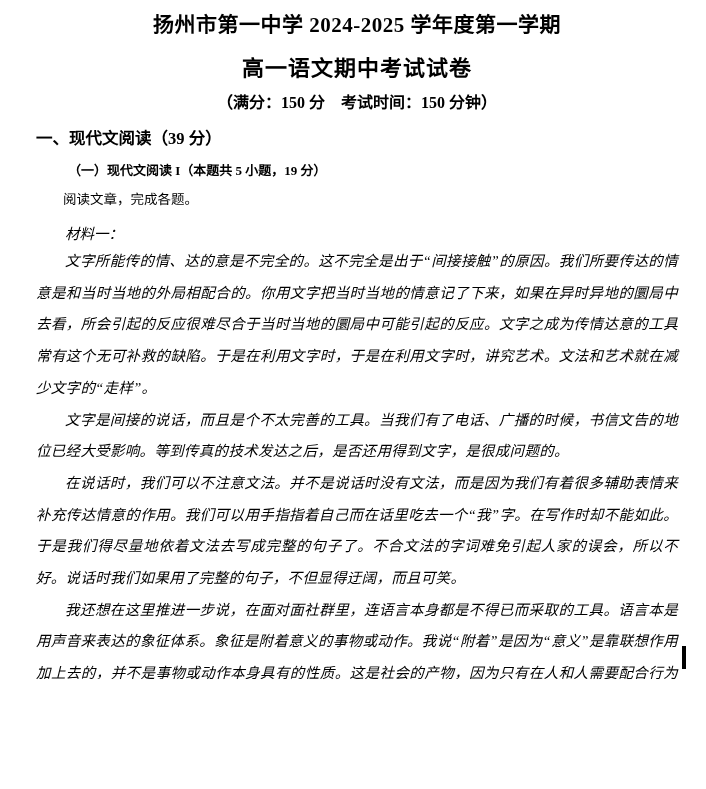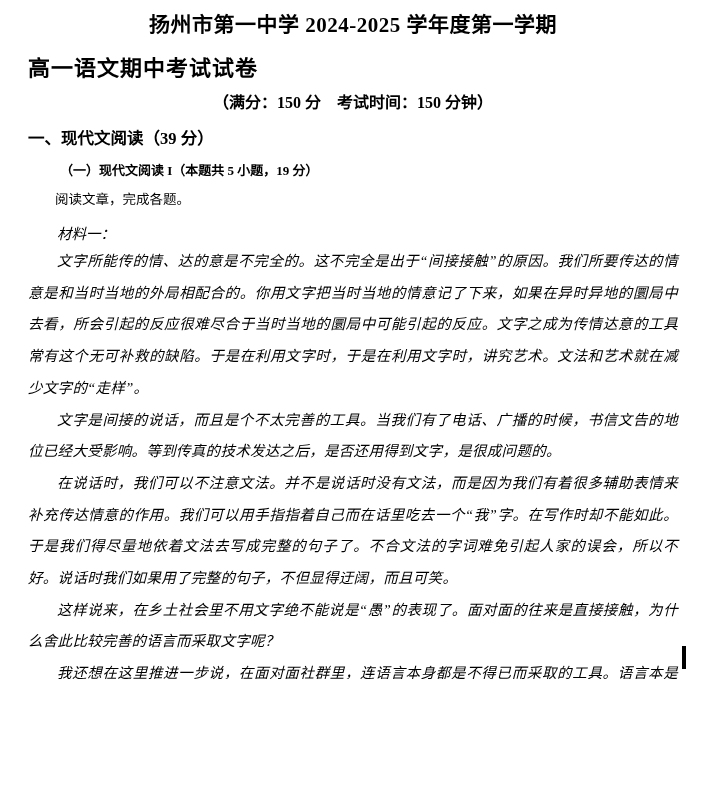--- a/index.html
+++ b/index.html
@@ -8,35 +8,35 @@
     background: #ffffff;
   }
   .page {
     position: relative;
     width: 706px;
     height: 679px;
     margin: 0 auto;
     background: #ffffff;
     overflow: hidden;
     box-sizing: border-box;
-    padding: 6px 28px 0 28px;
+    padding: 6px 28px 0 36px;
     font-family: "Liberation Serif", "DejaVu Serif", serif;
     color: #000000;
   }
   .title-line1 {
     margin: 4px 0 0 0;
     text-align: center;
     font-size: 21px;
     font-weight: bold;
     line-height: 30px;
     letter-spacing: 0.5px;
   }
   .title-line2 {
     margin: 14px 0 0 0;
-    text-align: left;
+    text-align: center;
     font-size: 22px;
     font-weight: bold;
     line-height: 30px;
     letter-spacing: 1px;
   }
   .exam-info {
     margin: 8px 0 0 0;
     text-align: center;
     font-size: 16px;
     font-weight: bold;
@@ -108,19 +108,18 @@
   <div class="subsection-heading">（一）现代文阅读 I（本题共 5 小题，19 分）</div>
 
   <p class="instruction">阅读文章，完成各题。</p>
 
   <p class="material-label">材料一：</p>
 
   <div class="material-body">
       <p class="body-para">文字所能传的情、达的意是不完全的。这不完全是出于“间接接触”的原因。我们所要传达的情意是和当时当地的外局相配合的。你用文字把当时当地的情意记了下来，如果在异时异地的圜局中去看，所会引起的反应很难尽合于当时当地的圜局中可能引起的反应。文字之成为传情达意的工具常有这个无可补救的缺陷。于是在利用文字时，于是在利用文字时，讲究艺术。文法和艺术就在减少文字的“走样”。</p>
       <p class="body-para">文字是间接的说话，而且是个不太完善的工具。当我们有了电话、广播的时候，书信文告的地位已经大受影响。等到传真的技术发达之后，是否还用得到文字，是很成问题的。</p>
       <p class="body-para">在说话时，我们可以不注意文法。并不是说话时没有文法，而是因为我们有着很多辅助表情来补充传达情意的作用。我们可以用手指指着自己而在话里吃去一个“我”字。在写作时却不能如此。于是我们得尽量地依着文法去写成完整的句子了。不合文法的字词难免引起人家的误会，所以不好。说话时我们如果用了完整的句子，不但显得迂阔，而且可笑。</p>
-      <p class="body-para">这样说来，在乡土社会里不用文字绝不能说是“愚”的表现了。面对面的往来是直接接触，为什么舍此比较完善的语言而采取文字呢？</p>
       <p class="body-para">我还想在这里推进一步说，在面对面社群里，连语言本身都是不得已而采取的工具。语言本是用声音来表达的象征体系。象征是附着意义的事物或动作。我说“附着”是因为“意义”是靠联想作用加上去的，并不是事物或动作本身具有的性质。这是社会的产物，因为只有在人和人需要配合行为的时候，个人才需要有所表达：而且表达的结果必须使对方明白所要表达的意义。所以象征是包括多数人共认的意义，也就是这一事物或动作会在多数人中引起相同的反应。因之，我们绝不能有个人的语言，只能有社会的语言。要使多数人能对同一象征具有同一意义，他们必须有着相同的经历，就是说在相似的环境中接触和使用同</p>
     </div>
 
   <div class="text-cursor"></div>
 
 </div>
 
 </body></html>

